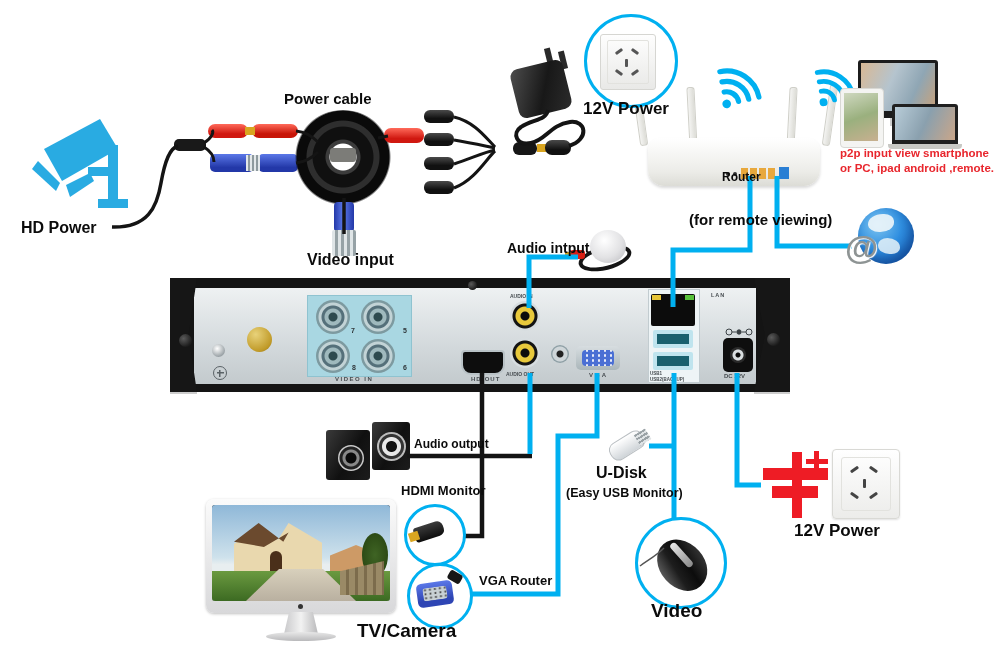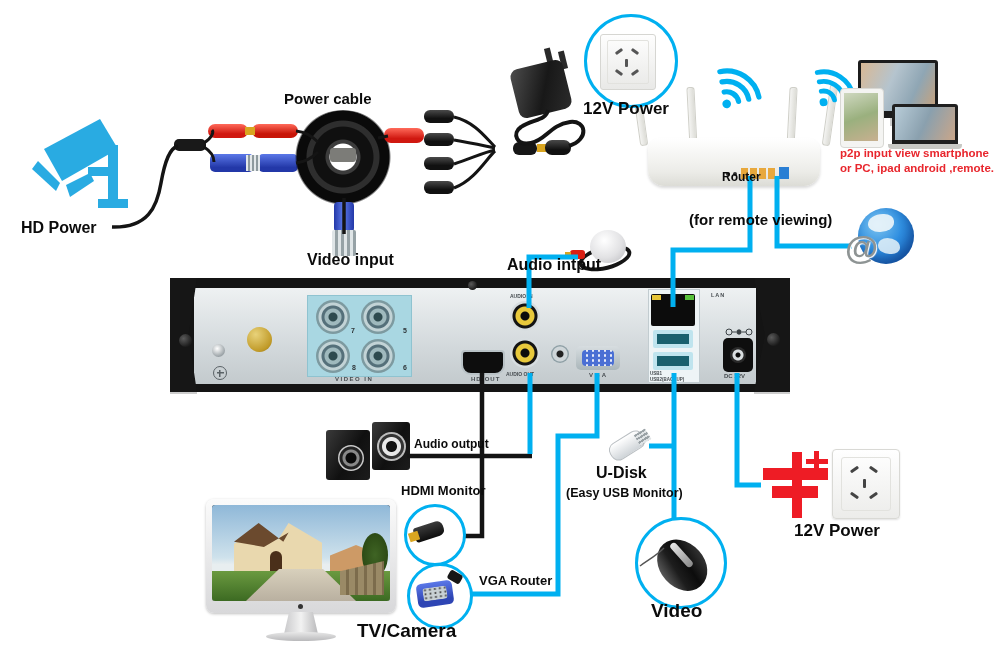--- a/index.html
+++ b/index.html
@@ -320,21 +320,21 @@
   </svg>
 
   <div class="lbl" style="left:21px;top:219px;font-size:16px;z-index:9;">HD Power</div>
   <div class="lbl" style="left:284px;top:90px;font-size:15px;z-index:9;">Power cable</div>
   <div class="lbl" style="left:307px;top:251px;font-size:16px;z-index:9;">Video input</div>
   <div class="lbl" style="left:583px;top:99px;font-size:17px;z-index:9;">12V Power</div>
   <div class="lbl" style="left:722px;top:170px;font-size:12px;z-index:9;">Router</div>
   <div class="lbl" style="left:689px;top:203px;font-size:15px;z-index:9;margin-top:8px;">(for remote viewing)</div>
   <div class="lbl" style="left:840px;top:147px;font-size:11.5px;color:#e8262d;z-index:9;">p2p input  view smartphone</div>
   <div class="lbl" style="left:840px;top:162px;font-size:11.5px;color:#e8262d;z-index:9;">or PC, ipad android ,remote.</div>
-  <div class="lbl" style="left:507px;top:256px;font-size:16px;z-index:9;text-align:right;">Audio intput</div>
+  <div class="lbl" style="left:507px;top:240px;font-size:14px;z-index:9;text-align:right;">Audio intput</div>
   <div class="lbl" style="left:414px;top:437px;font-size:12px;z-index:9;">Audio output</div>
   <div class="lbl" style="left:401px;top:483px;font-size:13px;z-index:9;">HDMI Monitor</div>
   <div class="lbl" style="left:479px;top:573px;font-size:13px;z-index:9;">VGA Router</div>
   <div class="lbl" style="left:357px;top:620px;font-size:19px;z-index:9;">TV/Camera</div>
   <div class="lbl" style="left:596px;top:464px;font-size:16px;z-index:9;">U-Disk</div>
   <div class="lbl" style="left:566px;top:486px;font-size:12.5px;z-index:9;">(Easy USB Monitor)</div>
   <div class="lbl" style="left:651px;top:600px;font-size:19px;z-index:9;">Video</div>
   <div class="lbl" style="left:794px;top:521px;font-size:17px;z-index:9;">12V Power</div>
 
 </div>

